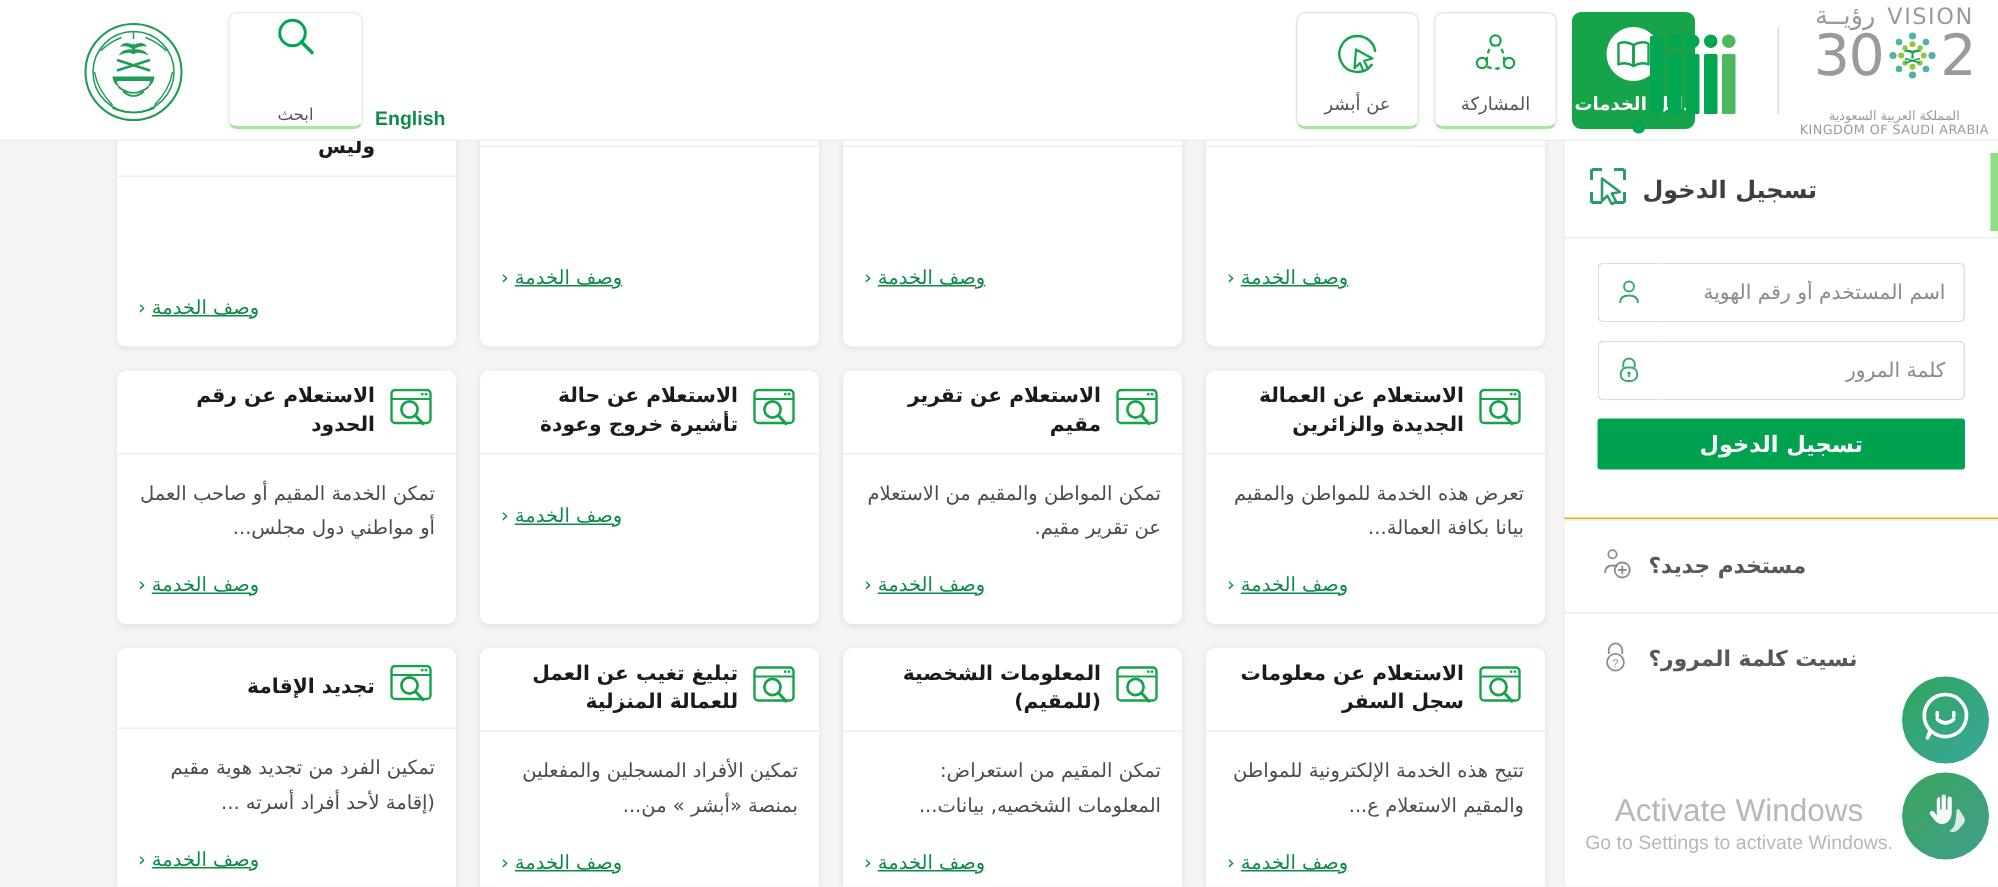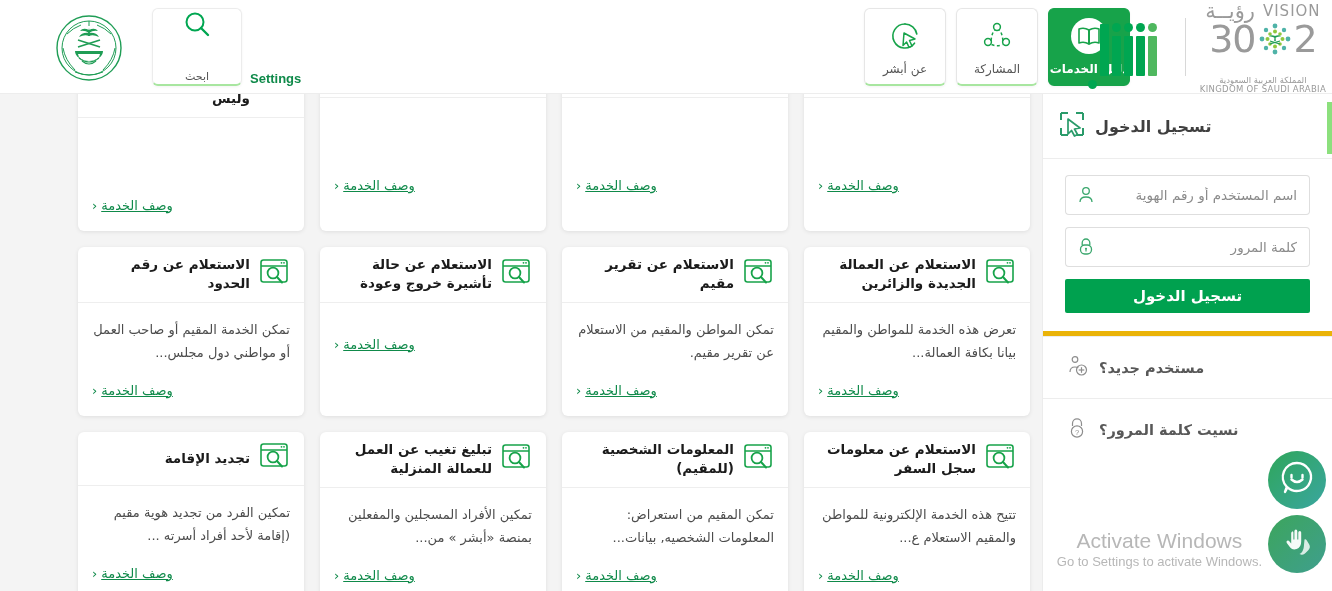--- a/index.html
+++ b/index.html
@@ -146,21 +146,21 @@
   .login-btn {
     width: 100%; height: 34px; background: #00a14f; border: none; color: #fff;
     font-size: 15px; font-weight: bold; border-radius: 2px; cursor: pointer;
     font-family: "DejaVu Sans", sans-serif; margin-bottom: 4px;
   }
   .login-row {
     height: 62px; display: flex; align-items: center; justify-content: flex-end;
     gap: 10px; padding: 0 22px; border-top: 1px solid #ededed; cursor: pointer;
   }
   .login-row .lr-label { font-size: 14.5px; font-weight: bold; color: #585858; }
-  .rows-wrap { margin-top: 14px; border-top: 5px solid #eab308; }
+  .rows-wrap { margin-top: 28px; border-top: 1px solid #eab308; }
 
   
   .watermark {
     position: absolute; right: 70px; bottom: 20px; text-align: center;
     color: #b7b7b7; pointer-events: none; z-index: 5;
     font-family: "Liberation Sans", sans-serif; direction: ltr;
   }
   .wm-1 { font-size: 21px; line-height: 1.2; }
   .wm-2 { font-size: 13px; line-height: 1.4; }
 
@@ -215,21 +215,21 @@
   <div class="search-box">
     <span>
       <svg width="28" height="28" viewBox="0 0 28 28">
         <circle cx="12" cy="12" r="8.5" fill="none" stroke="#00a651" stroke-width="2"></circle>
         <line x1="18" y1="18" x2="25" y2="25" stroke="#00a651" stroke-width="2.4" stroke-linecap="round"></line>
       </svg>
     </span>
     <span class="sb-label">ابحث</span>
   </div>
 
-  <div class="lang-link">Settings</div>
+  <div class="lang-link">English</div>
 
   <div class="nav-btns">
     <div class="nav-btn active">
       <span class="nb-icon circle-white">
         <svg width="26" height="26" viewBox="0 0 26 26">
           <path d="M3 6 q5 -2 10 1 v14 q-5 -3 -10 -1 z" fill="none" stroke="#17a34a" stroke-width="1.6" stroke-linejoin="round"></path>
           <path d="M23 6 q-5 -2 -10 1 v14 q5 -3 10 -1 z" fill="none" stroke="#17a34a" stroke-width="1.6" stroke-linejoin="round"></path>
           <line x1="13" y1="7" x2="13" y2="21" stroke="#17a34a" stroke-width="1.4"></line>
         </svg>
       </span>
@@ -257,21 +257,21 @@
         </svg>
       </span>
       <span class="nb-label">عن أبشر</span>
     </div>
   </div>
 
   <div class="hdr-right">
     <div class="vision">
       <div class="vision-top">
         <span>VISION</span>
-        <span style="font-size:21px;">رؤيــة</span>
+        <span style="font-size:17px;">رؤيــة</span>
       </div>
       <div class="vision-2030">
         <span>2</span>
         <span class="v-palm">
           <svg viewBox="0 0 34 34" width="34" height="34">
             <g fill="#4fb3a8">
               <circle cx="17" cy="4" r="2.4"></circle>
                 <circle cx="17" cy="30" r="2.4"></circle>
               <circle cx="4" cy="17" r="2.4"></circle>
                 <circle cx="30" cy="17" r="2.4"></circle>

